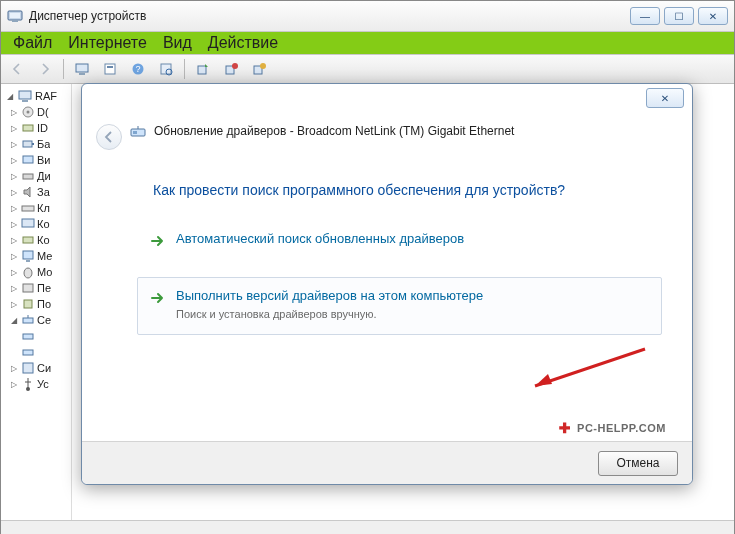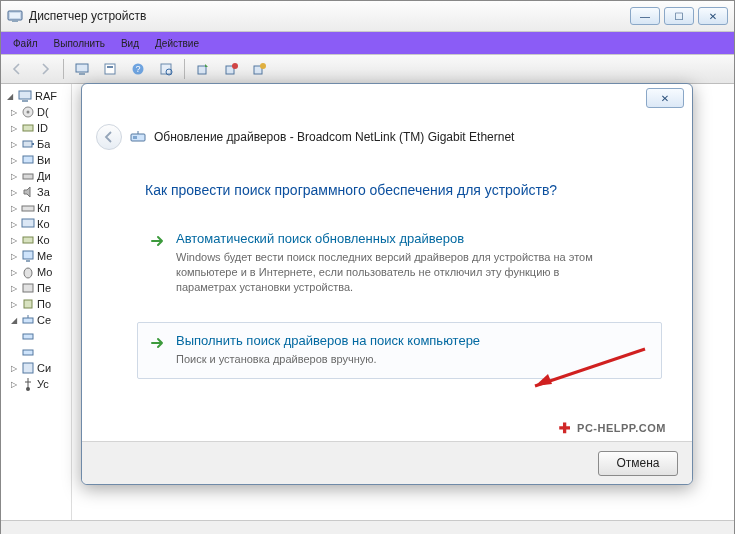--- a/index.html
+++ b/index.html
@@ -3,45 +3,45 @@
 <meta charset="utf-8">
 <style>
   html,body{margin:0;padding:0;font-family:"Segoe UI",Tahoma,Arial,sans-serif;font-size:12px;color:#222;background:#fff}
   .outer{width:735px;height:534px;position:relative;box-sizing:border-box;border:1px solid #888;background:#fff}
   
   .titlebar{height:26px;display:flex;align-items:center;padding:2px 6px;background:linear-gradient(#fdfdfd,#ececec);border-bottom:1px solid #c9c9c9}
   .titlebar .icon{width:16px;height:16px;margin-right:6px}
   .titlebar .title{flex:0 0 auto;font-size:12px}
   .titlebar .spacer{flex:1}
   .winbtn{width:28px;height:16px;margin-left:4px;border:1px solid #8aa7c7;border-radius:3px;background:linear-gradient(#f7fbff,#d8e6f5);display:flex;align-items:center;justify-content:center;font-size:10px;color:#2a4f7a;cursor:default}
-  .menubar{height:22px;display:flex;align-items:center;background:#8b5cf6;border-bottom:1px solid #c9c9c9;padding:0 4px;font-size:10px}
+  .menubar{height:22px;display:flex;align-items:center;background:#84cc16;border-bottom:1px solid #c9c9c9;padding:0 4px;font-size:16px}
   .menubar .mitem{padding:2px 8px;cursor:default}
   .toolbar{height:28px;display:flex;align-items:center;background:linear-gradient(#f9f9f9,#e7e7e7);border-bottom:1px solid #bdbdbd;padding:0 4px;gap:4px}
   .tbtn{width:22px;height:22px;border:1px solid transparent;border-radius:2px;display:flex;align-items:center;justify-content:center;cursor:default}
   .tsep{width:1px;height:20px;background:#b8b8b8;margin:0 2px}
   
   .body{position:relative;height:calc(100% - 26px - 22px - 28px - 20px);display:flex}
   .tree{width:68px;border-right:1px solid #ddd;overflow:hidden;padding:4px 0 4px 2px;font-size:11px}
   .tree .root{display:flex;align-items:center;gap:3px;padding:1px 2px}
   .tree .node{display:flex;align-items:center;gap:2px;padding:1px 0 1px 6px;white-space:nowrap;overflow:hidden}
   .tree .exptri{font-size:8px;color:#666;display:inline-block;width:10px;text-align:center}
   .tree .nicon{width:14px;height:14px;flex:0 0 14px;display:inline-block}
   .tree .ntxt{overflow:hidden;text-overflow:clip}
   .content{flex:1;position:relative}
   .statusbar{height:20px;background:#f0f0f0;border-top:1px solid #c9c9c9}
   
   .dialog{position:absolute;left:80px;top:82px;width:610px;height:400px;border:1px solid #6f8aa8;border-radius:6px;background:#fff;box-shadow:0 4px 18px rgba(0,0,0,.35)}
   .dlg-top{height:28px;display:flex;justify-content:flex-end;align-items:flex-start;padding:4px 8px}
   .dlg-close{width:36px;height:18px;border:1px solid #8aa7c7;border-radius:3px;background:linear-gradient(#f7fbff,#dce8f6);display:flex;align-items:center;justify-content:center;font-size:10px;color:#2a4f7a;cursor:default}
-  .dlg-hdr{display:flex;align-items:center;gap:8px;padding:4px 0 12px 14px}
+  .dlg-hdr{display:flex;align-items:flex-start;gap:8px;padding:4px 0 12px 14px}
   .dlg-back{width:24px;height:24px;border:1px solid #cfd6df;border-radius:50%;background:linear-gradient(#fdfdfd,#e7edf4);display:flex;align-items:center;justify-content:center;color:#6f85a0;font-size:13px}
   .dlg-devicon{width:16px;height:16px}
   .dlg-title{font-size:12px;color:#222}
   .dlg-body{padding:8px 30px 8px 55px}
-  .dlg-q{font-size:14px;color:#0b4f9e;margin:12px 0 22px 8px}
+  .dlg-q{font-size:14px;color:#0b4f9e;margin:12px 0 22px 16px}
   .opt{border:1px solid transparent;border-radius:2px;padding:10px 14px 12px 38px;margin-bottom:14px;position:relative;cursor:default}
   .opt.hl{border-color:#cfd9e6;background:#fbfcfe}
   .opt .arrow{position:absolute;left:12px;top:12px;width:16px;height:16px}
   .opt .otitle{color:#0369a1;font-size:13px;margin-bottom:4px}
   .opt .odesc{color:#6a6a6a;font-size:11px;line-height:1.35;max-width:420px}
   .watermark{position:absolute;right:26px;bottom:48px;display:flex;align-items:center;gap:6px;font-size:11px;font-weight:bold;color:#6a6a6a;letter-spacing:.5px}
   .watermark .plus{color:#d02828;font-size:14px}
   .dlg-foot{position:absolute;left:0;right:0;bottom:0;height:42px;background:#f0f0f0;border-top:1px solid #d4d4d4;display:flex;justify-content:flex-end;align-items:center;padding:0 14px;border-radius:0 0 6px 6px}
   .btn{min-width:78px;height:23px;border:1px solid #8a8a8a;border-radius:3px;background:linear-gradient(#fdfdfd,#e3e3e3);font-size:12px;display:flex;align-items:center;justify-content:center;cursor:default}
   
@@ -64,21 +64,21 @@
     </span>
     <span class="title">Диспетчер устройств</span>
     <span class="spacer"></span>
     <span class="winbtn">—</span>
     <span class="winbtn">☐</span>
     <span class="winbtn">✕</span>
   </div>
 
   <div class="menubar">
     <span class="mitem">Файл</span>
-    <span class="mitem">Выполнить</span>
+    <span class="mitem">Интернете</span>
     <span class="mitem">Вид</span>
     <span class="mitem">Действие</span>
   </div>
 
   <div class="toolbar">
     <span class="tbtn">
         <svg width="14" height="14" viewBox="0 0 14 14">
           <path d="M9 2 L4 7 L9 12" stroke="#aeb7c2" stroke-width="1.6" fill="none"></path>
         </svg>
       </span>
@@ -344,30 +344,29 @@
     <div class="dlg-body">
       <div class="dlg-q">Как провести поиск программного обеспечения для устройств?</div>
 
       <div class="opt">
         <span class="arrow">
           <svg width="16" height="16" viewBox="0 0 16 16">
               <path d="M2 8 H12 M8 4 L12 8 L8 12" stroke="#3c9a3c" stroke-width="2" fill="none" stroke-linecap="round" stroke-linejoin="round"></path>
             </svg>
         </span>
         <div class="otitle">Автоматический поиск обновленных драйверов</div>
-        <div class="odesc">Windows будет вести поиск последних версий драйверов для устройства на этом компьютере и в Интернете, если пользователь не отключил эту функцию в параметрах установки устройства.</div>
       </div>
 
       <div class="opt hl">
         <span class="arrow">
           <svg width="16" height="16" viewBox="0 0 16 16">
               <path d="M2 8 H12 M8 4 L12 8 L8 12" stroke="#3c9a3c" stroke-width="2" fill="none" stroke-linecap="round" stroke-linejoin="round"></path>
             </svg>
         </span>
-        <div class="otitle">Выполнить поиск драйверов на поиск компьютере</div>
+        <div class="otitle">Выполнить версий драйверов на этом компьютере</div>
         <div class="odesc">Поиск и установка драйверов вручную.</div>
       </div>
     </div>
 
     <svg class="red-arrow" width="130" height="50" viewBox="0 0 130 50">
       <line x1="125" y1="5" x2="15" y2="42" stroke="#d02020" stroke-width="3"></line>
       <polygon points="15,42 28,30 32,40" fill="#d02020"></polygon>
     </svg>
 
     <div class="watermark">

